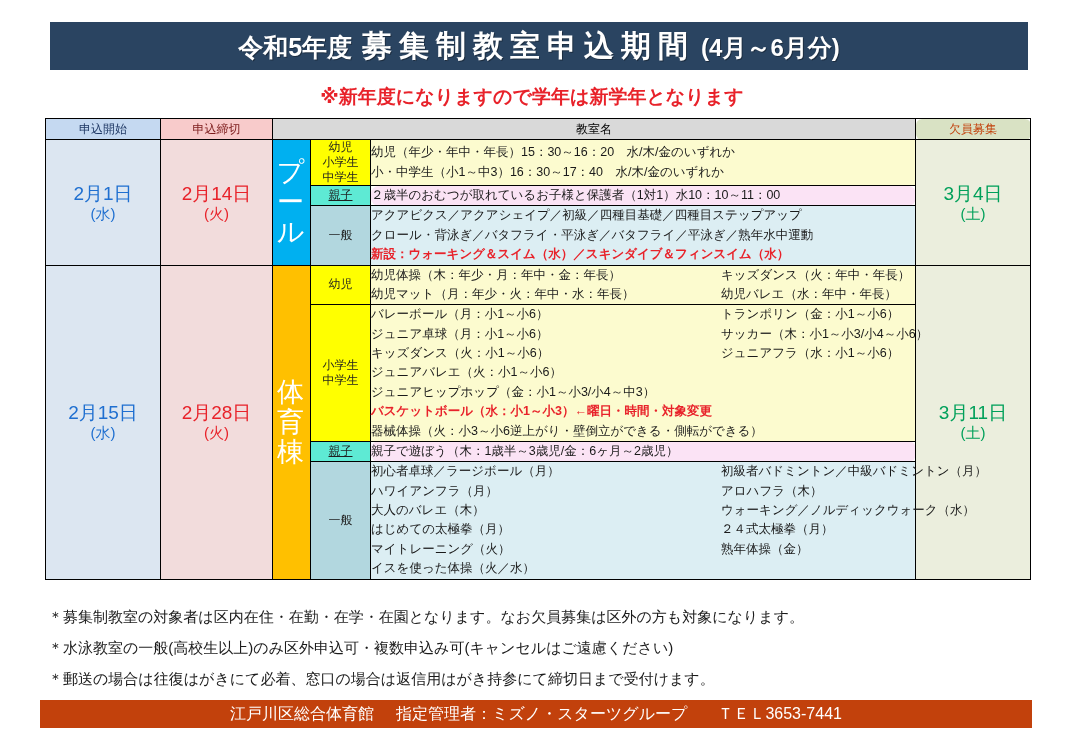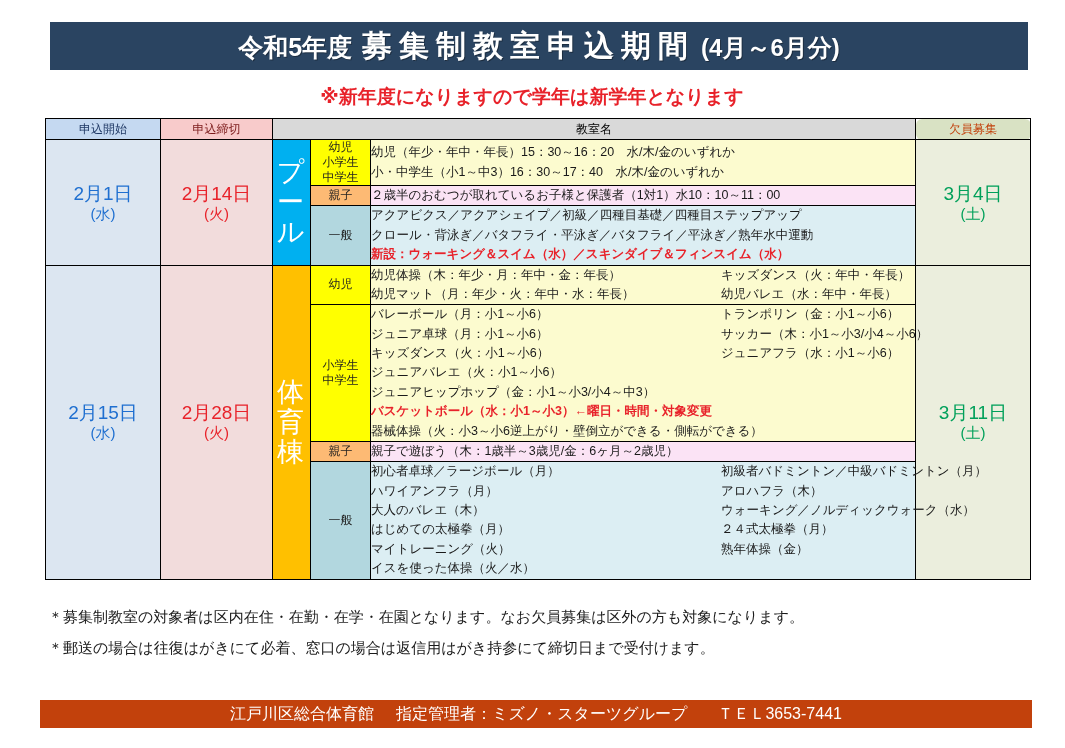--- a/index.html
+++ b/index.html
@@ -105,32 +105,32 @@
 
   
   .cat {
     text-align: center;
     font-size: 12px;
     line-height: 1.25;
     color: #1F1F1F;
     width: 60px;
   }
   .cat-yellow { background: #FFFF00; }
-  .cat-pink   { background: #fdba74; }
+  .cat-pink   { background: #5eead4; text-decoration: underline; }
   .cat-blue   { background: #B2D7DF; }
 
   
   .body-cell {
     padding: 6px 0 6px 10px;
     font-size: 12.5px;
     line-height: 1.55;
     color: #1A1A1A;
   }
   .bg-yellow { background: #FCFBCF; }
-  .bg-pink   { background: #FBE3F5; }
+  .bg-pink   { background: #FBE3F5; border-radius: 8px; }
   .bg-blue   { background: #DCEEF3; }
 
   .red-note { color: #E8222A; font-weight: bold; }
 
   .two-col {
     display: flex;
   }
   .col-a { width: 350px; flex: none; }
   .col-b { flex: 1; }
   .ln { white-space: nowrap; }
@@ -327,20 +327,21 @@
           </div>
         </div>
       </td>
     </tr>
 
   </tbody>
 </table>
 
 <div class="notes">
   <div class="note-line">＊募集制教室の対象者は区内在住・在勤・在学・在園となります。なお欠員募集は区外の方も対象になります。</div>
+  <div class="note-line">＊水泳教室の一般(高校生以上)のみ区外申込可・複数申込み可(キャンセルはご遠慮ください)</div>
   <div class="note-line">＊郵送の場合は往復はがきにて必着、窓口の場合は返信用はがき持参にて締切日まで受付けます。</div>
 </div>
 
 <div class="footer-bar">
   <span class="footer-seg">江戸川区総合体育館</span>
   <span class="footer-gap-1"></span>
   <span class="footer-seg">指定管理者：ミズノ・スターツグループ</span>
   <span class="footer-gap-2"></span>
   <span class="footer-seg">ＴＥＬ3653-7441</span>
 </div>

